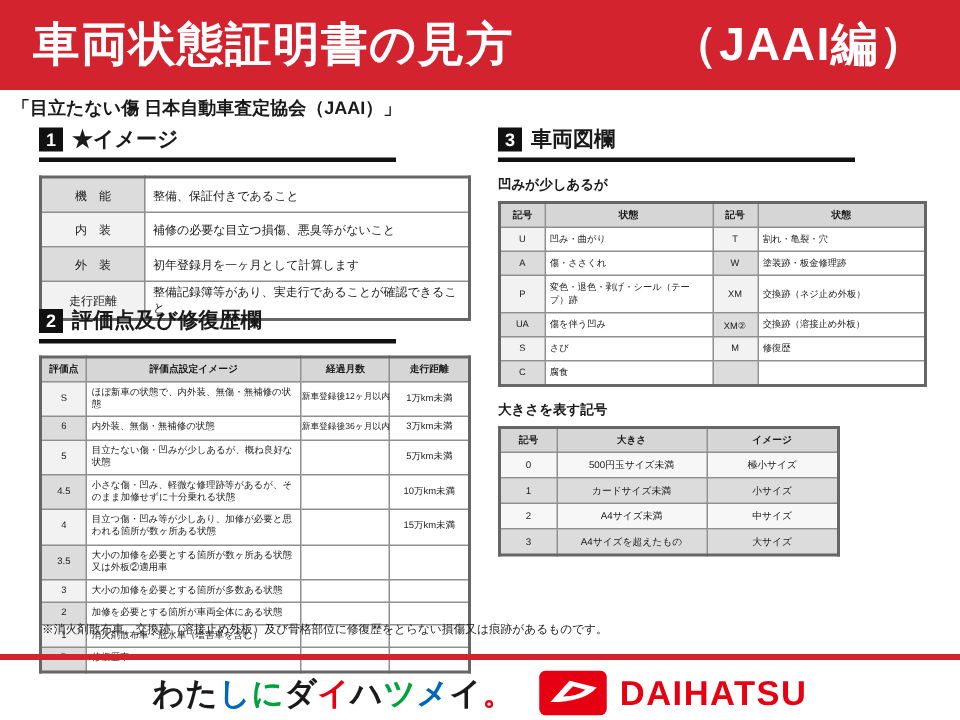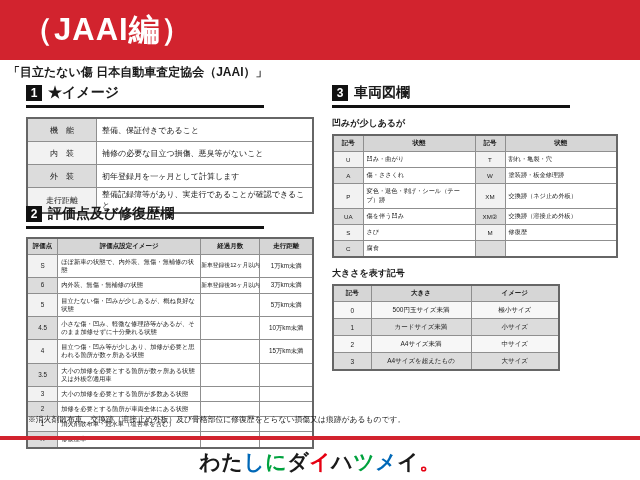--- a/index.html
+++ b/index.html
@@ -80,20 +80,21 @@
   .footer { position:absolute; left:0; top:444px; width:640px; height:36px;
             display:flex; align-items:center; justify-content:center; gap:16px; }
   .slogan { font-size:21px; font-weight:bold; letter-spacing:0.5px; white-space:nowrap; }
   .brandblock { display:flex; align-items:center; gap:8px; }
   .brand-name { font-size:23px; font-weight:bold; color:#e60012; letter-spacing:1px; }
 </style>
 </head>
 <body>
 
 <div class="banner">
+  <span>車両状態証明書の見方</span>
   <span>（JAAI編）</span>
 </div>
 <div class="subtitle">「目立たない傷 日本自動車査定協会（JAAI）」</div>
 
 <div class="sec" id="sec1">
   <div class="sec-header">
     <span class="numbox">1</span>
     <span class="sec-title">★イメージ</span>
   </div>
   <table class="tbl">
@@ -304,13 +305,21 @@
   </table>
 </div>
 
 <div class="footnotes">
   <div>※消火剤散布車、交換跡（溶接止め外板）及び骨格部位に修復歴をとらない損傷又は痕跡があるものです。</div>
 </div>
 
 <div class="footer-line"></div>
 <div class="footer">
   <div class="slogan"><span style="color: rgb(26, 26, 26);">わ</span><span style="color: rgb(26, 26, 26);">た</span><span style="color: rgb(0, 104, 183);">し</span><span style="color: rgb(0, 162, 62);">に</span><span style="color: rgb(26, 26, 26);">ダ</span><span style="color: rgb(230, 0, 18);">イ</span><span style="color: rgb(26, 26, 26);">ハ</span><span style="color: rgb(0, 162, 62);">ツ</span><span style="color: rgb(0, 104, 183);">メ</span><span style="color: rgb(26, 26, 26);">イ</span><span style="color: rgb(230, 0, 18);">。</span></div>
+  <div class="brandblock">
+    <svg width="46" height="30" viewBox="0 0 60 40">
+      <rect x="0" y="0" width="60" height="40" rx="6" fill="#e60012"></rect>
+      <path d="M10 28 L27 9 L51 15 Q40 28 10 28 Z" fill="#ffffff"></path>
+      <path d="M21 23 L30 14 L41 17 Q34 23 21 23 Z" fill="#e60012"></path>
+    </svg>
+    <span class="brand-name">DAIHATSU</span>
+  </div>
 </div>
 
 </body></html>

